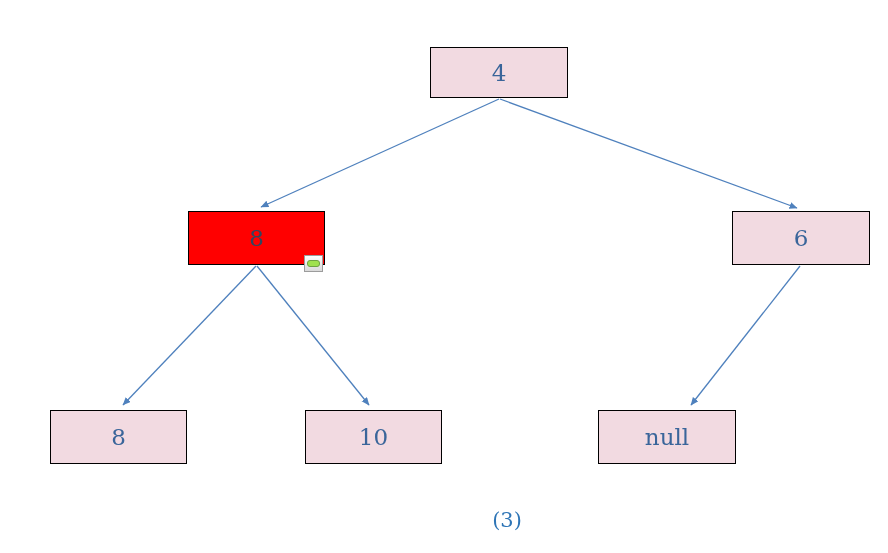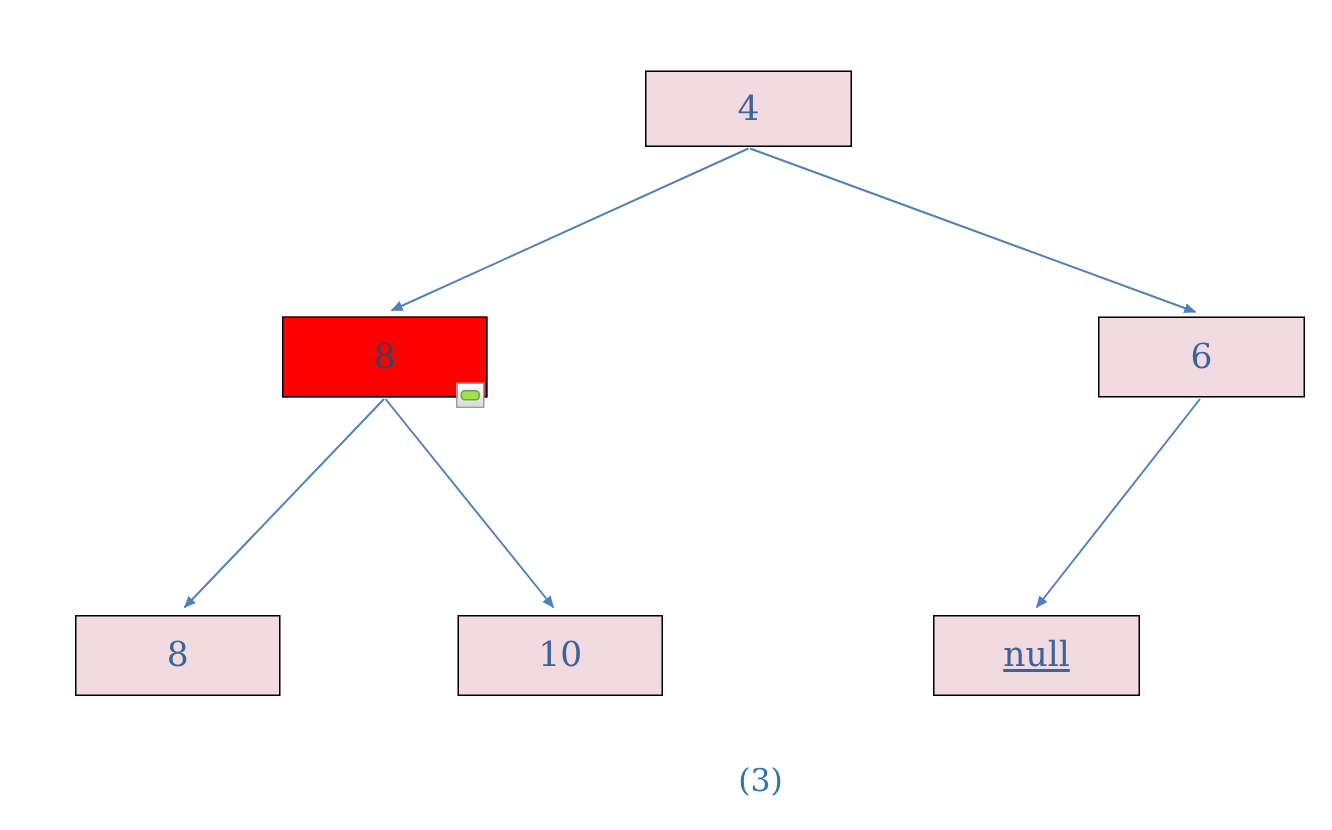--- a/index.html
+++ b/index.html
@@ -31,21 +31,21 @@
     color:var(--node-text);
     font-size:23px;
     z-index:1;
   }
   .node--highlight{background:var(--highlight-fill);color:#32455e;}
   .n-root{left:430px;top:47px;height:51px;width:138px;}
   .n-left{left:188px;top:211px;width:137px;}
   .n-right{left:732px;top:211px;}
   .n-ll{left:50px;top:410px;width:137px;}
   .n-lr{left:305px;top:410px;width:137px;}
-  .n-rl{left:622px;top:410px;text-decoration:underline;}
+  .n-rl{left:598px;top:410px;}
   .widget-icon{
     position:absolute;left:304px;top:255px;
     width:19px;height:17px;
     background:linear-gradient(#fdfdfd,#d9d9d9);
     border:1px solid #9c9c9c;
     z-index:2;
     display:flex;align-items:center;justify-content:center;
   }
   .widget-icon .bar{
     width:13px;height:7px;

